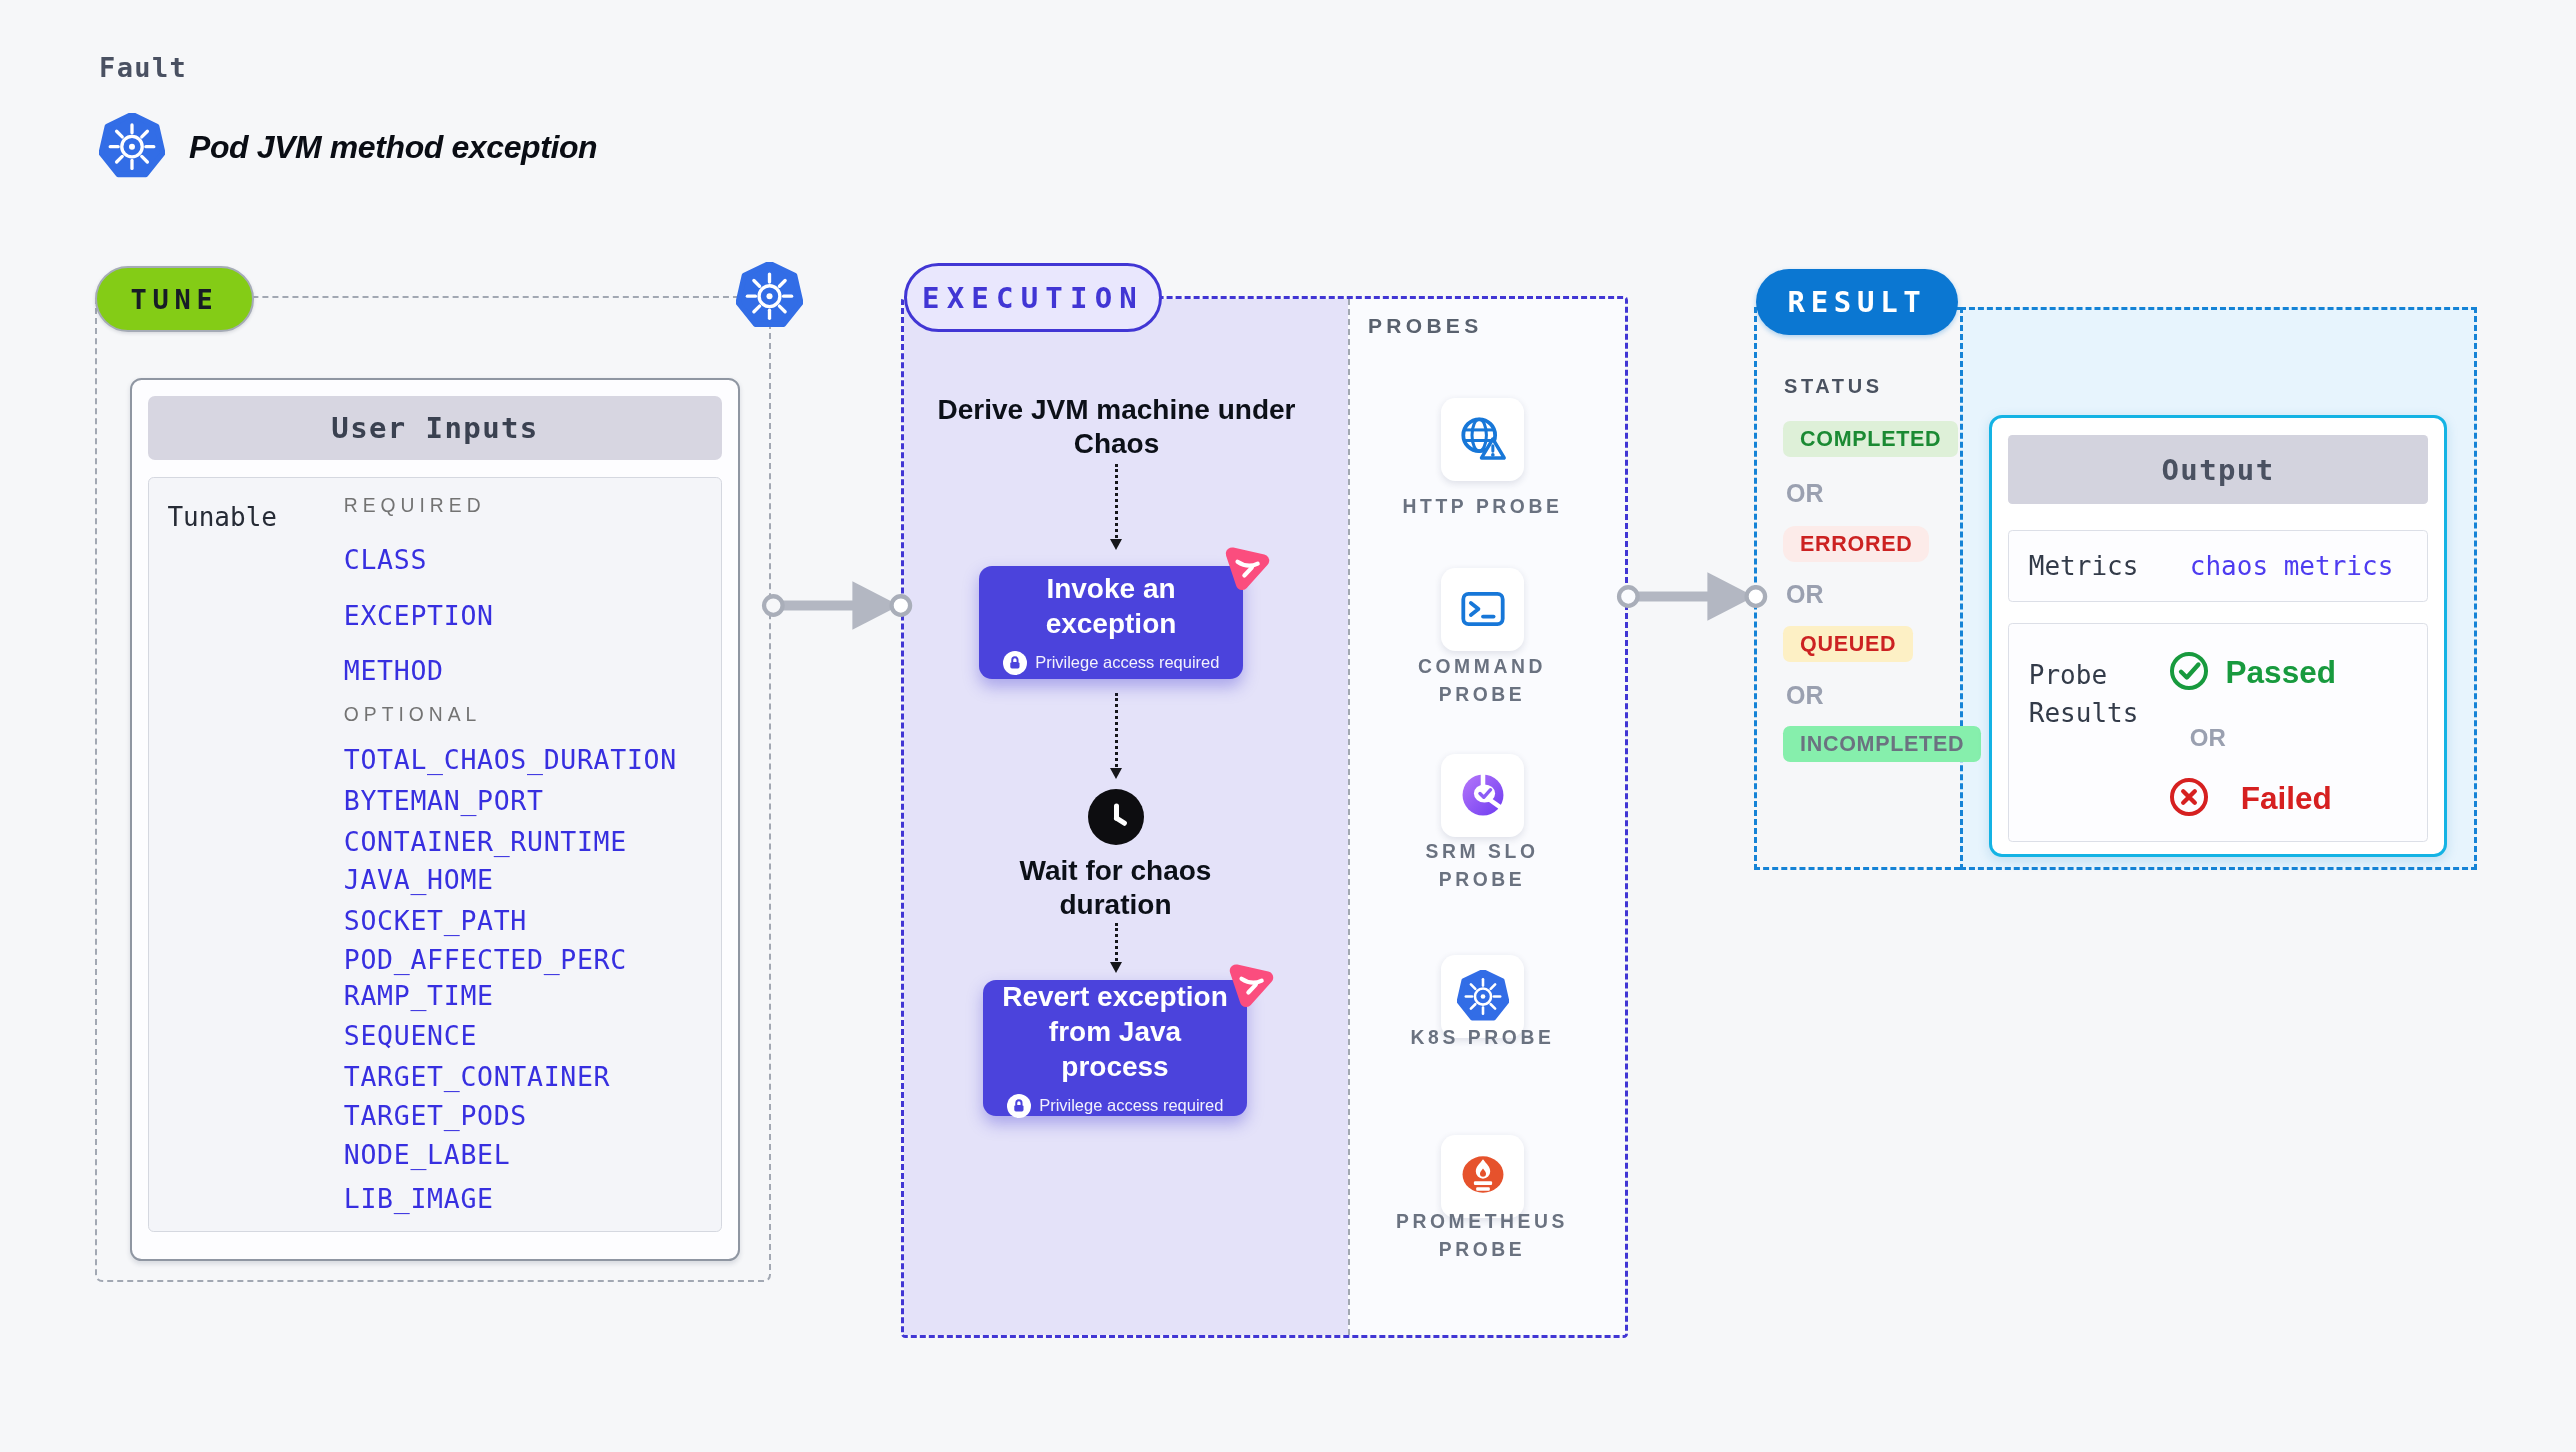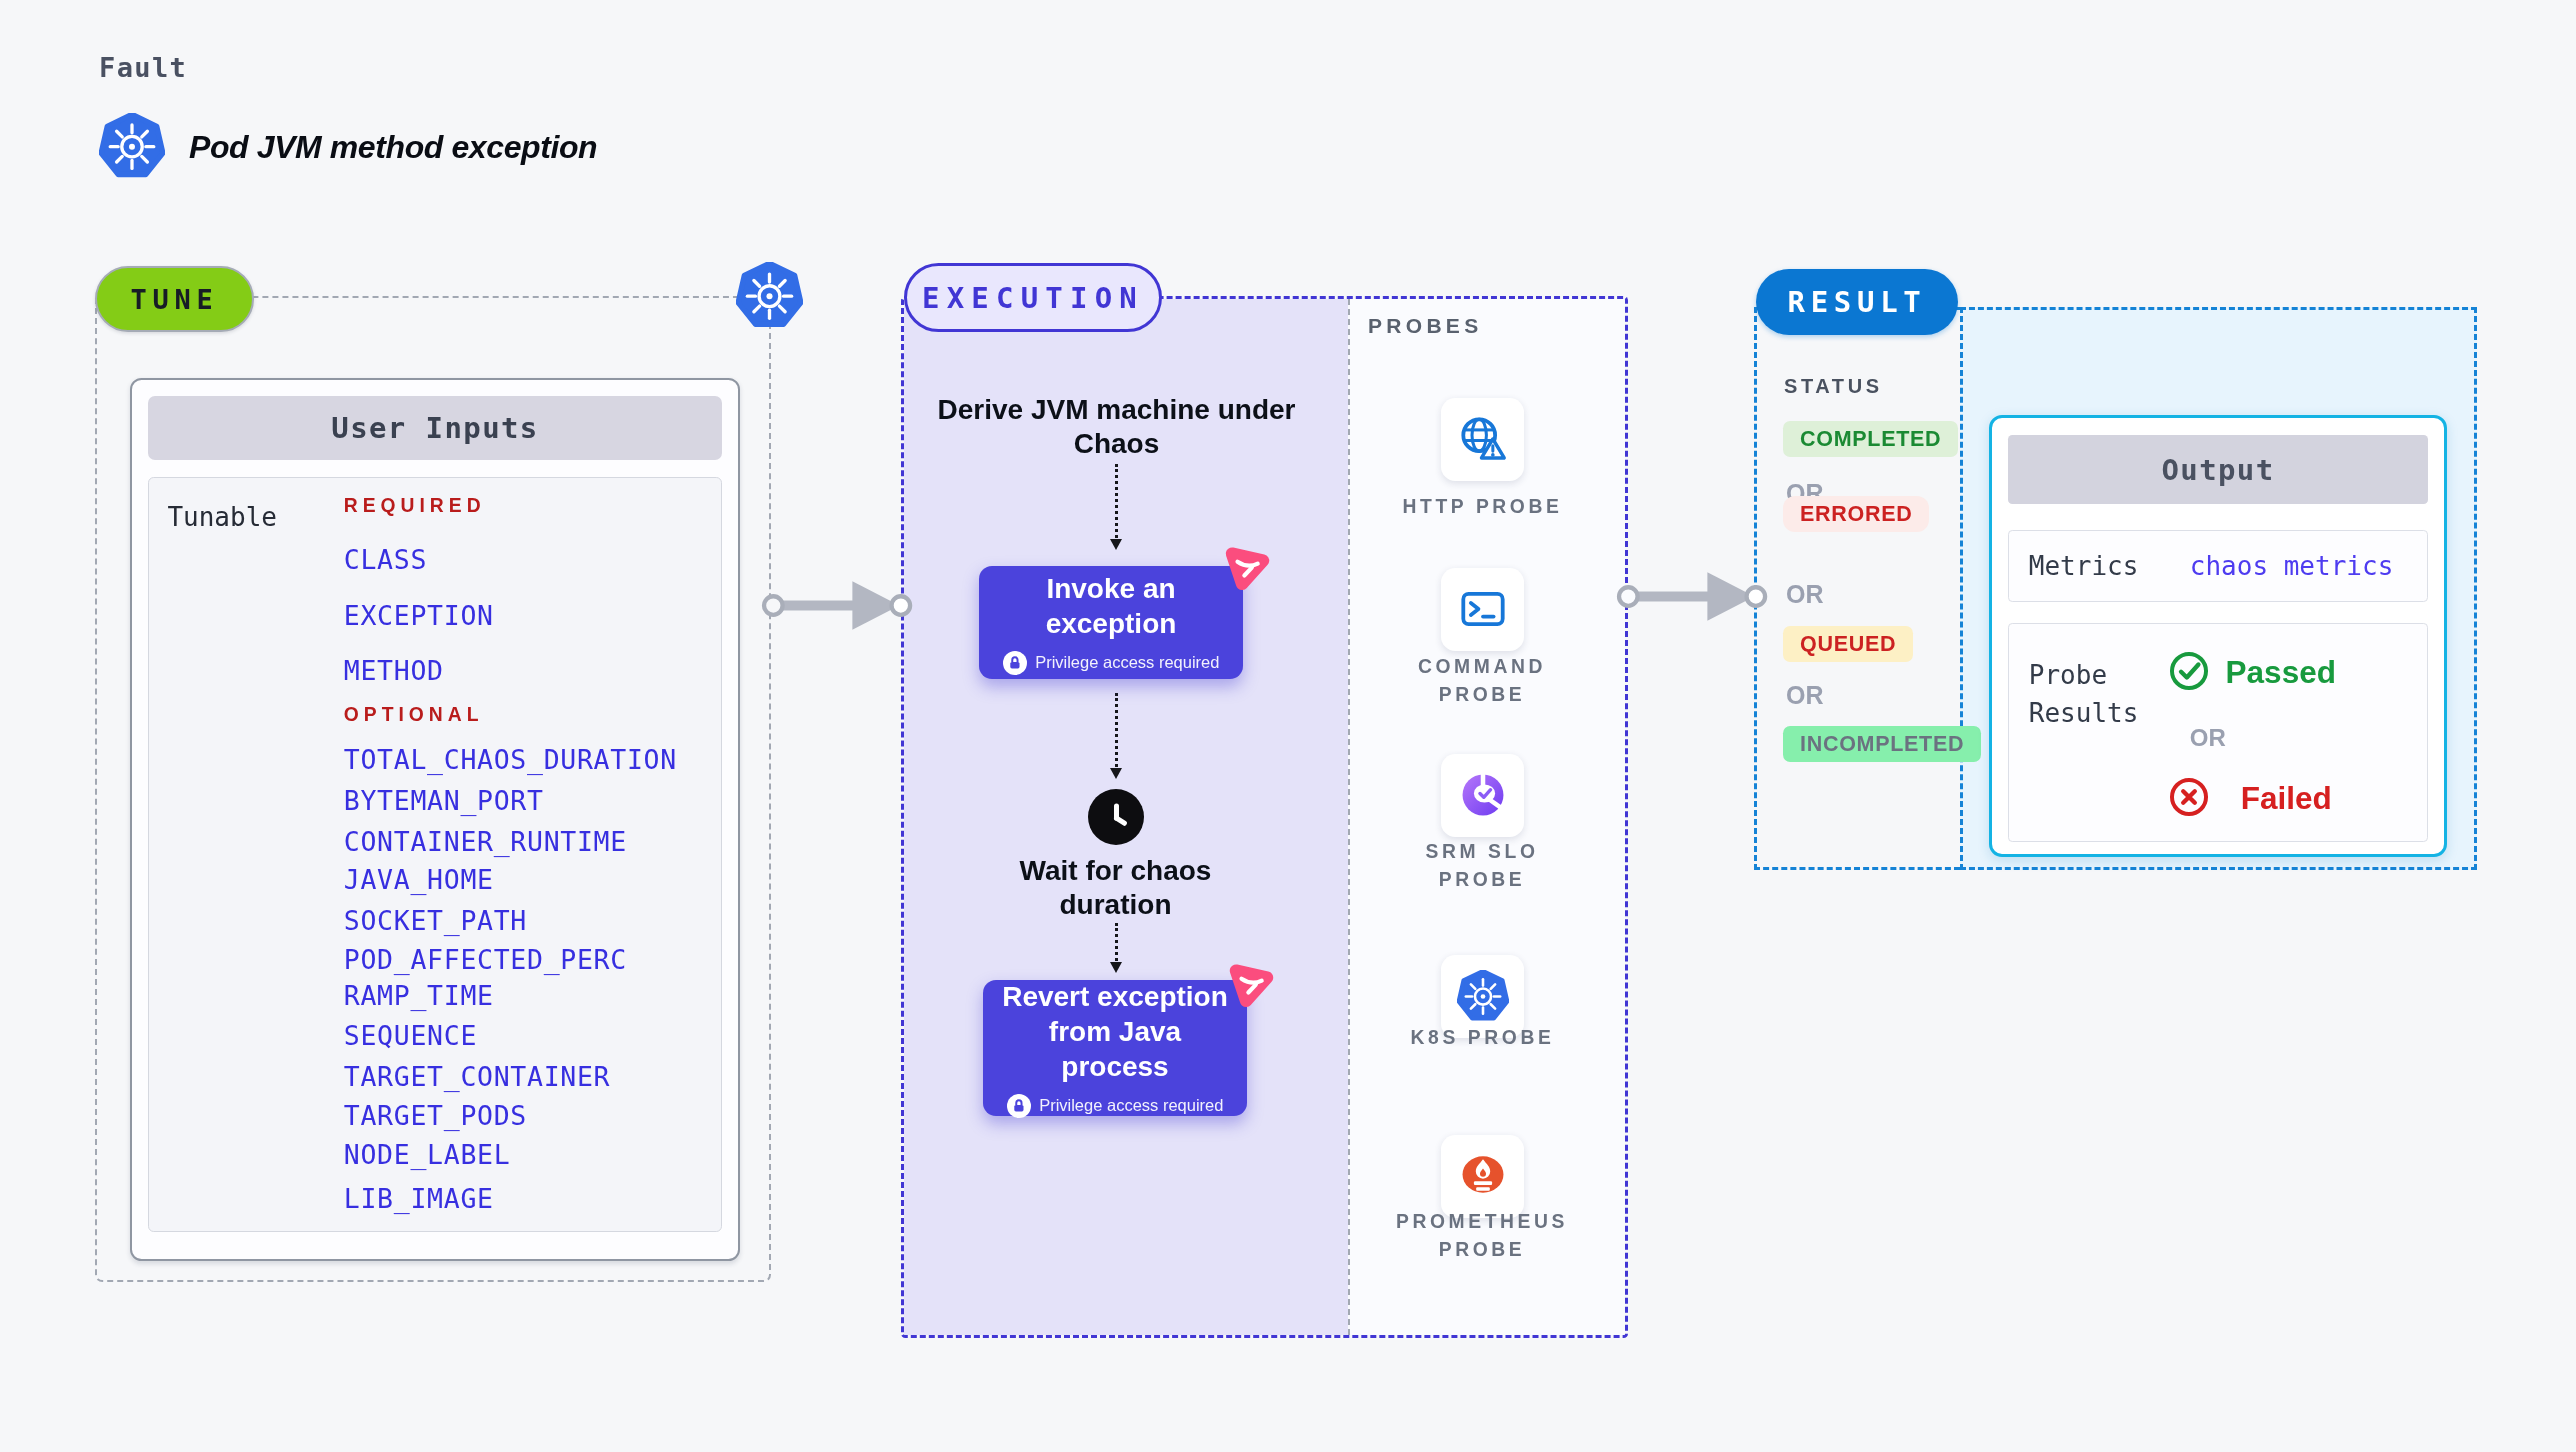--- a/index.html
+++ b/index.html
@@ -29,21 +29,21 @@
               border:2.9px dashed #a2a8b3; border-radius:7.2px; }
   .k8s-float { position:absolute; z-index:31; }
   .ui-card { position:absolute; left:130px; top:378px; width:610px; height:883px; background:#fdfdff;
              border:2.1px solid #8f96a2; border-radius:11.5px; box-shadow:0 2.1px 5.7px rgba(30,40,70,.14); z-index:5; }
   .ui-card-header { position:absolute; left:15.8px; top:15.8px; right:15.8px; height:64px; background:#d7d6e1;
                     border-radius:7px; display:flex; align-items:center; justify-content:center;
                     font-size:29px; font-weight:600; color:#3a4150; letter-spacing:1.4px; }
   .ui-list { position:absolute; left:15.8px; top:97px; right:15.8px; bottom:27px; background:#f4f5f9;
              border:1.4px solid #d5d8e0; border-radius:5.7px; }
   .row-label { position:absolute; left:18.6px; top:24px; font-size:26px; color:#262b36; }
-  .group-label { position:absolute; left:195px; font-size:19.3px; font-weight:700; color:#b91c1c; letter-spacing:5px; }
+  .group-label { position:absolute; left:195px; font-size:19.3px; font-weight:400; color:#737373; letter-spacing:5px; }
   .tunable-item { position:absolute; left:195px; font-size:26.5px; font-weight:500; color:#372fe0; letter-spacing:0.7px; }
 
   
   .harrow { position:absolute; width:156px; height:57px; z-index:20; }
 
   
   .exec-box { position:absolute; left:901px; top:296px; width:727px; height:1042px;
               border:3.6px dashed #4136d4; border-radius:4.3px; overflow:hidden; }
   .exec-left { position:absolute; left:0; top:0; width:444px; height:100%; background:#e4e2f9; }
   .probes-panel { position:absolute; left:444px; top:0; right:0; height:100%; background:#fafbfe;
@@ -337,21 +337,21 @@
     <circle cx="200" cy="40" r="13" fill="#ffffff" stroke="#a9aeb9" stroke-width="6"></circle>
   </svg>
 
   <div class="status-box"></div>
   <div class="output-panel"></div>
   <div class="pill pill-result">RESULT</div>
 
   <div class="status-label">STATUS</div>
   <div class="status-chip chip-completed" style="top:421px;">COMPLETED</div>
   <div class="or-label" style="top:479px;">OR</div>
-  <div class="status-chip chip-errored" style="top:496px;border-radius:12px;">ERRORED</div>
+  <div class="status-chip chip-errored" style="top:526px;border-radius:12px;">ERRORED</div>
   <div class="or-label" style="top:580px;">OR</div>
   <div class="status-chip chip-queued" style="top:626px;">QUEUED</div>
   <div class="or-label" style="top:681px;">OR</div>
   <div class="status-chip chip-incompleted" style="top:726px;">INCOMPLETED</div>
 
   <div class="output-card">
     <div class="output-header mono">Output</div>
 
     <div class="output-row metrics-row">
       <div class="metrics-label mono">Metrics</div>

